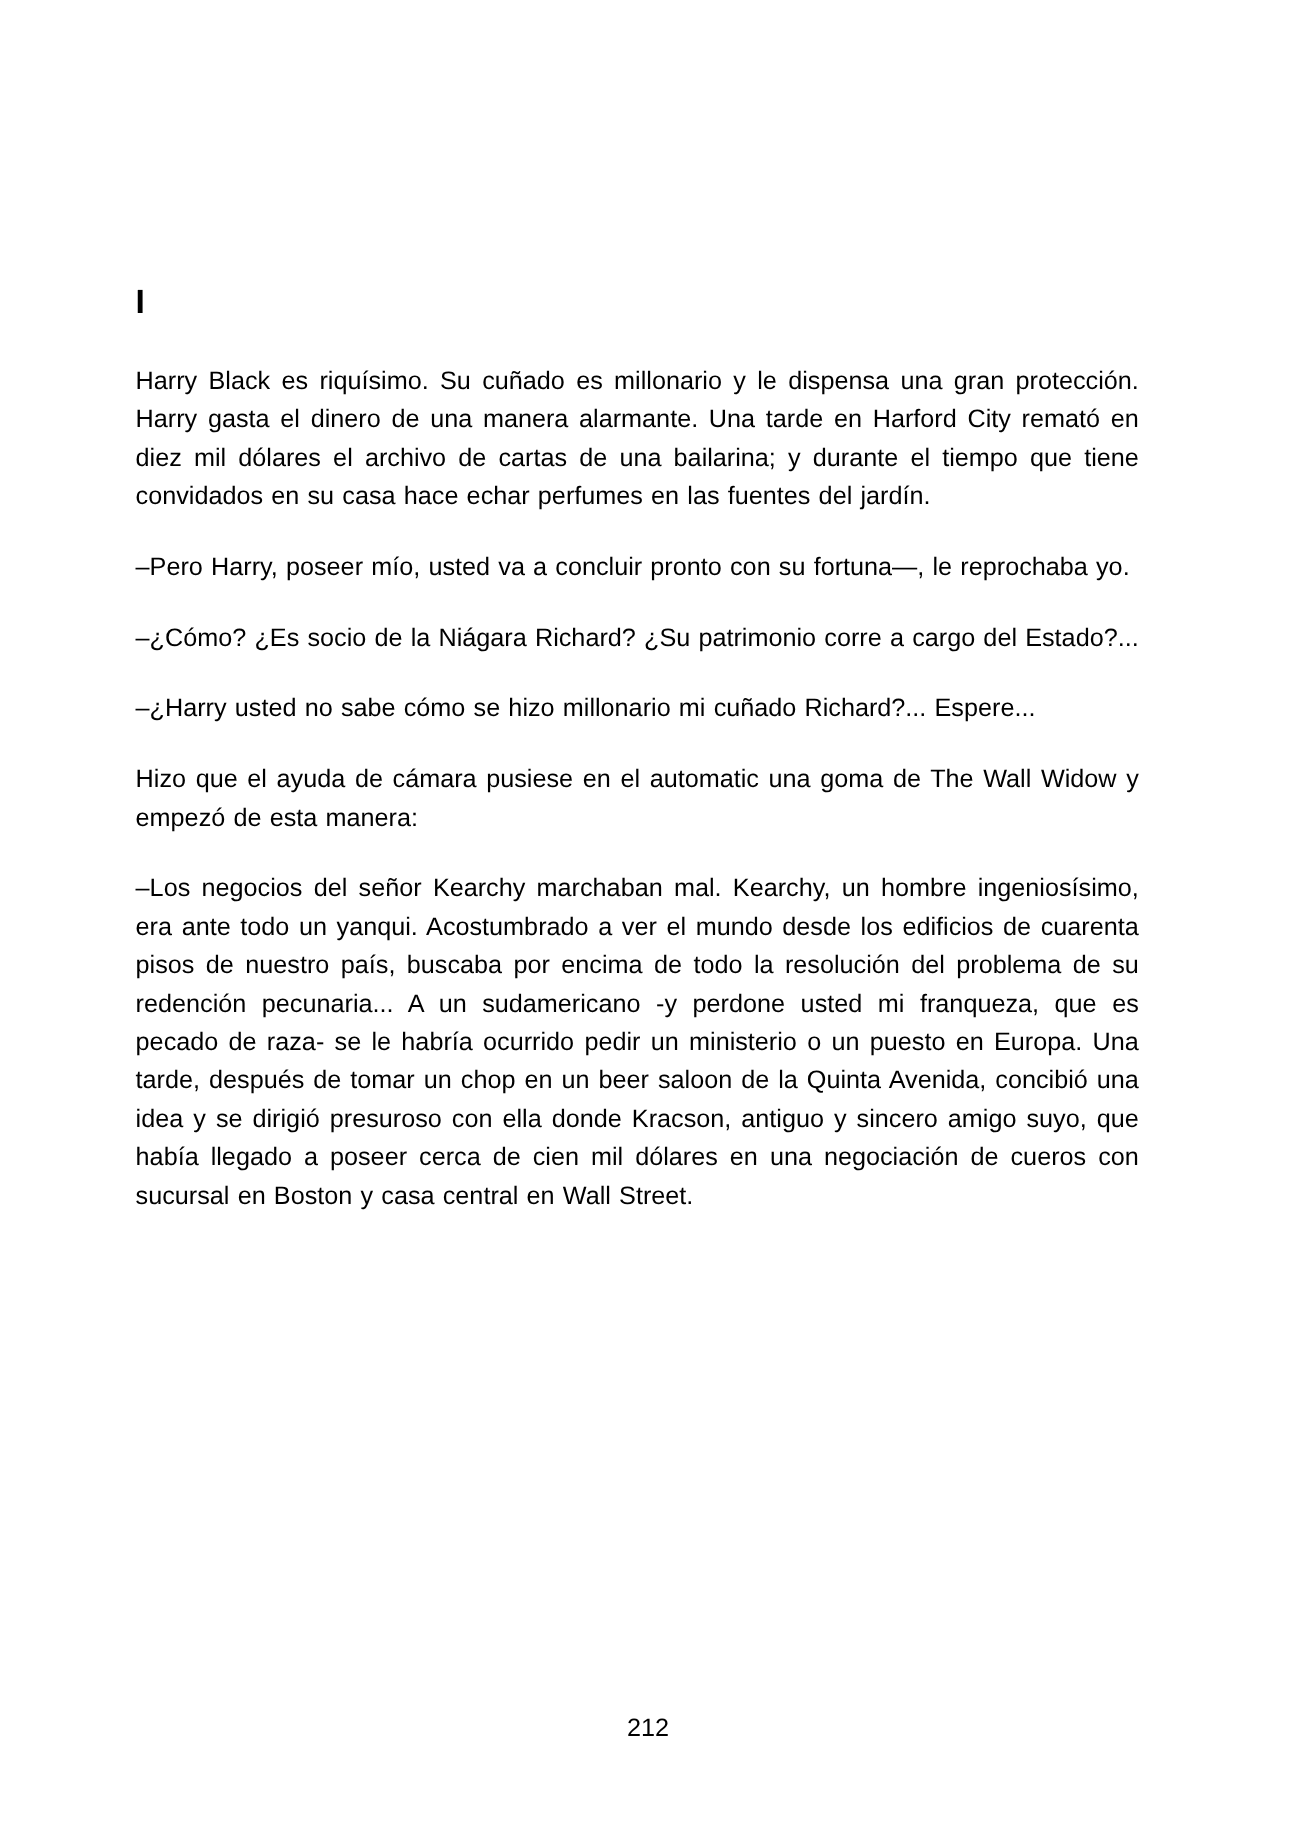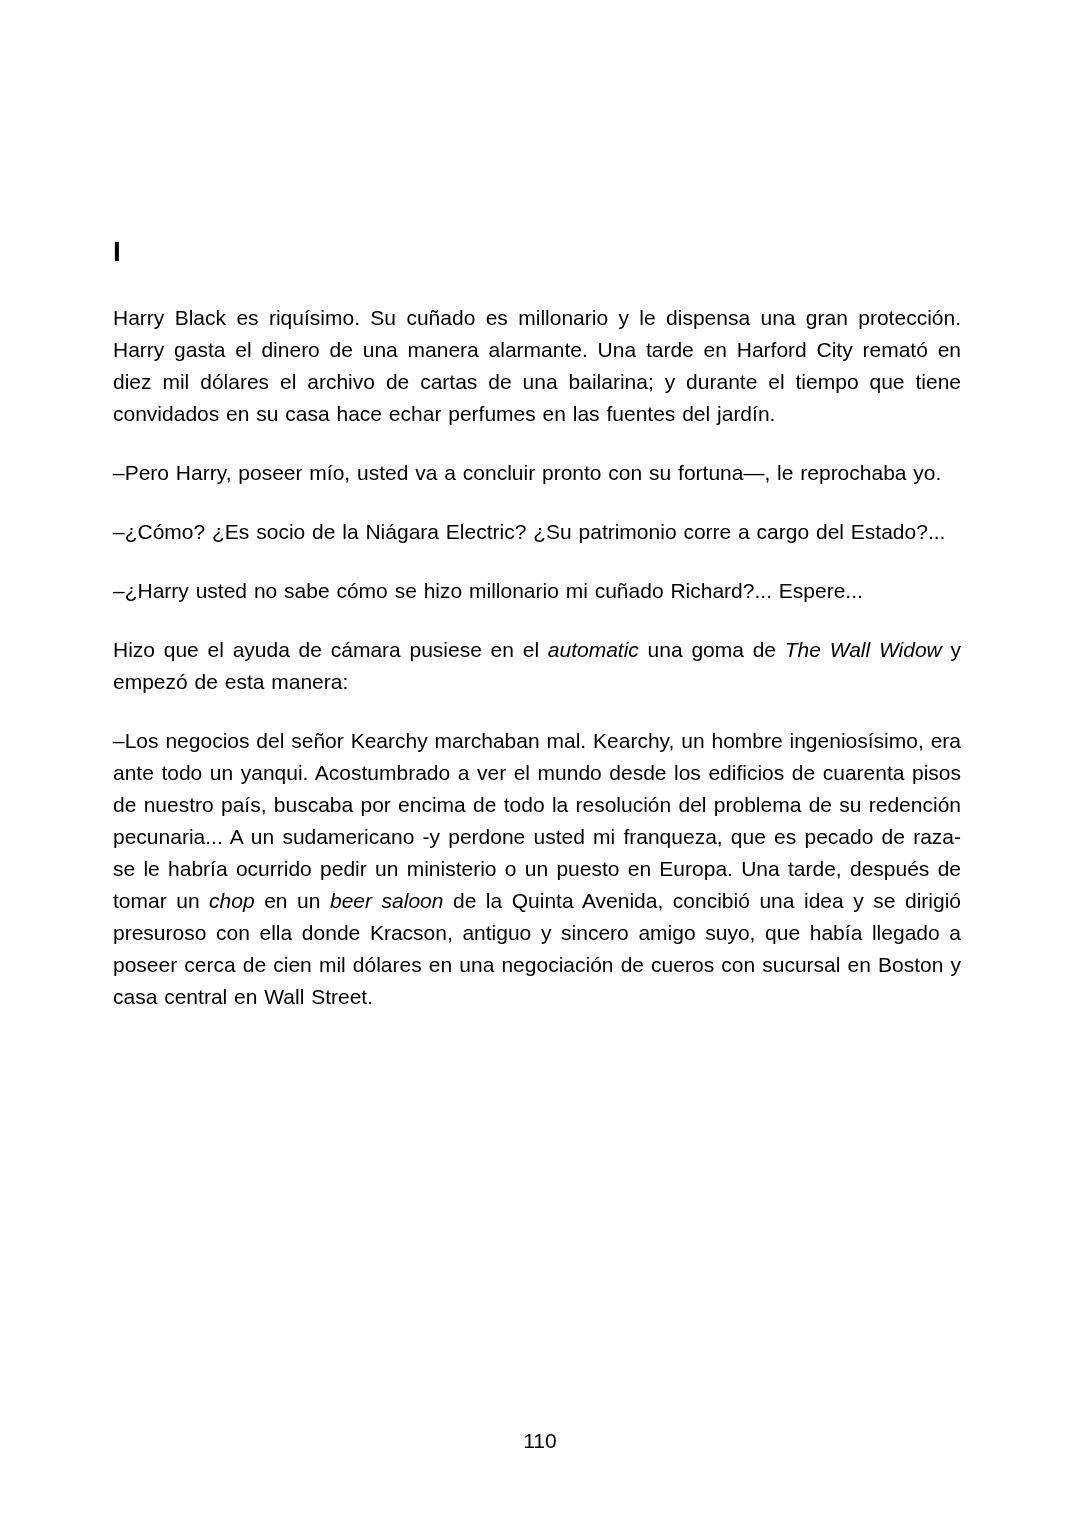--- a/index.html
+++ b/index.html
@@ -25,48 +25,47 @@
     .chapter-heading {
       font-size: 28px;
       font-weight: bold;
       margin: 0 0 36px 0;
       line-height: 1;
     }
     .body-text p {
       font-size: 21px;
       line-height: 32px;
       text-align: justify;
-      margin: 0 4px 27px 0;
+      margin: 0 16px 27px 0;
       word-spacing: 1px;
     }
     .body-text p.force-justify {
       text-align-last: justify;
     }
     .italic {
-      font-style: italic;
     }
     .page-number {
       position: absolute;
       top: 1425px;
       left: 0;
       width: 100%;
       text-align: center;
       font-size: 21px;
       line-height: 32px;
     }
   </style>
 </head>
 <body>
 
 <div class="page">
   <div class="content">
     <h1 class="chapter-heading">I</h1>
     <div class="body-text" id="paragraphs">
         <p><span>Harry Black es riquísimo. Su cuñado es millonario y le dispensa una gran protección. Harry gasta el dinero de una manera alarmante. Una tarde en Harford City remató en diez mil dólares el archivo de cartas de una bailarina; y durante el tiempo que tiene convidados en su casa hace echar perfumes en las fuentes del jardín.</span></p>
         <p><span>–Pero Harry, poseer mío, usted va a concluir pronto con su fortuna—, le reprochaba yo.</span></p>
-        <p><span>–¿Cómo? ¿Es socio de la Niágara Electric? ¿Su patrimonio corre a cargo del Estado?...</span></p>
+        <p><span>–¿Cómo? ¿Es socio de la Niágara Richard? ¿Su patrimonio corre a cargo del Estado?...</span></p>
         <p><span>–¿Harry usted no sabe cómo se hizo millonario mi cuñado Richard?... Espere...</span></p>
         <p><span>Hizo que el ayuda de cámara pusiese en el </span><span class="italic">automatic</span><span> una goma de </span><span class="italic">The Wall Widow</span><span> y empezó de esta manera:</span></p>
         <p><span>–Los negocios del señor Kearchy marchaban mal. Kearchy, un hombre ingeniosísimo, era ante todo un yanqui. Acostumbrado a ver el mundo desde los edificios de cuarenta pisos de nuestro país, buscaba por encima de todo la resolución del problema de su redención pecunaria... A un sudamericano -y perdone usted mi franqueza, que es pecado de raza- se le habría ocurrido pedir un ministerio o un puesto en Europa. Una tarde, después de tomar un </span><span class="italic">chop</span><span> en un </span><span class="italic">beer saloon</span><span> de la Quinta Avenida, concibió una idea y se dirigió presuroso con ella donde Kracson, antiguo y sincero amigo suyo, que había llegado a poseer cerca de cien mil dólares en una negociación de cueros con sucursal en Boston y casa central en Wall Street.</span></p>
       </div>
   </div>
-  <div class="page-number">110</div>
+  <div class="page-number">212</div>
 </div>
 
 </body></html>

